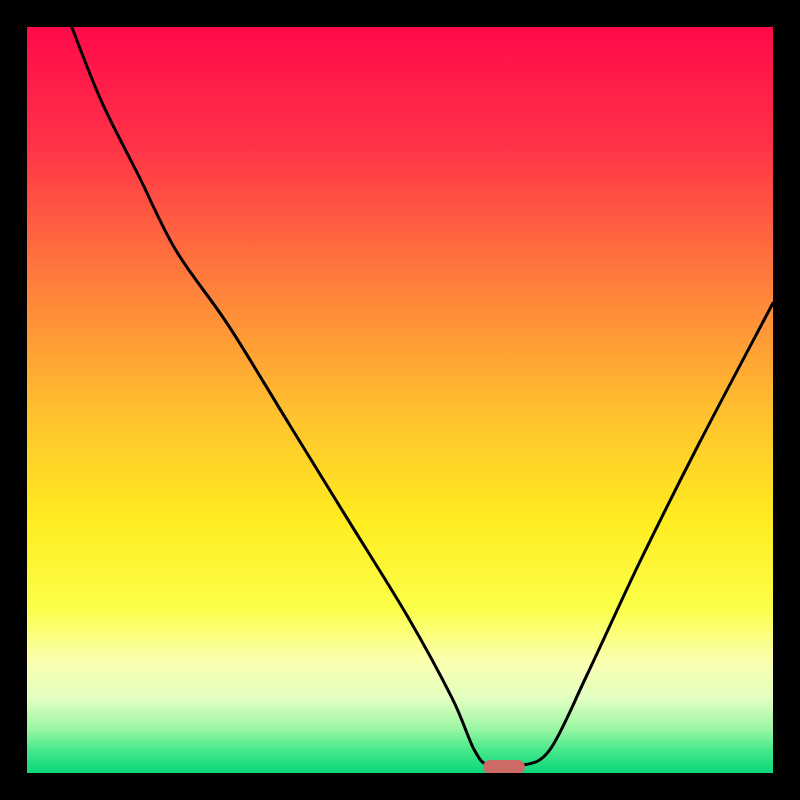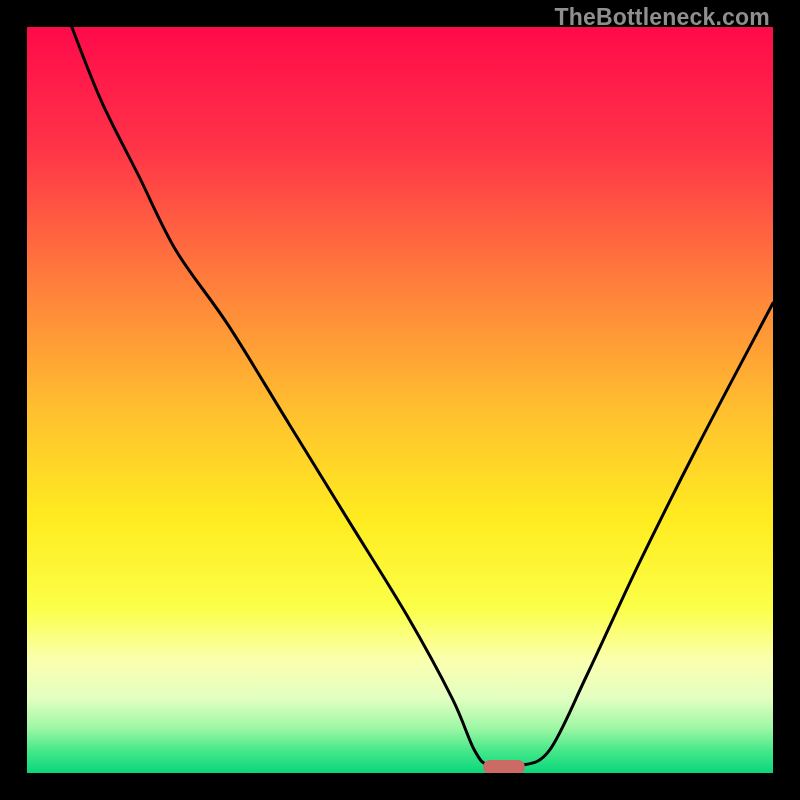--- a/index.html
+++ b/index.html
@@ -48,21 +48,20 @@
     height: 14px;
     border-radius: 8px;
     background: #cc6a66;
     transform: translate(-50%, -50%);
   }
 </style>
 </head>
 <body>
 
 <div class="frame">
-  <div class="watermark">TheBottleneck.com</div>
   <div class="plot-area">
     <svg class="gradient" viewBox="0 0 746 746" preserveAspectRatio="none">
       <defs>
         <linearGradient id="bg-grad" x1="0" y1="0" x2="0" y2="1">
             <stop offset="0%" stop-color="#ff0a4a"></stop>
             <stop offset="16%" stop-color="#ff3348"></stop>
             <stop offset="34%" stop-color="#ff7d3c"></stop>
             <stop offset="52%" stop-color="#ffc22e"></stop>
             <stop offset="66%" stop-color="#ffec20"></stop>
             <stop offset="78%" stop-color="#fbff49"></stop>

